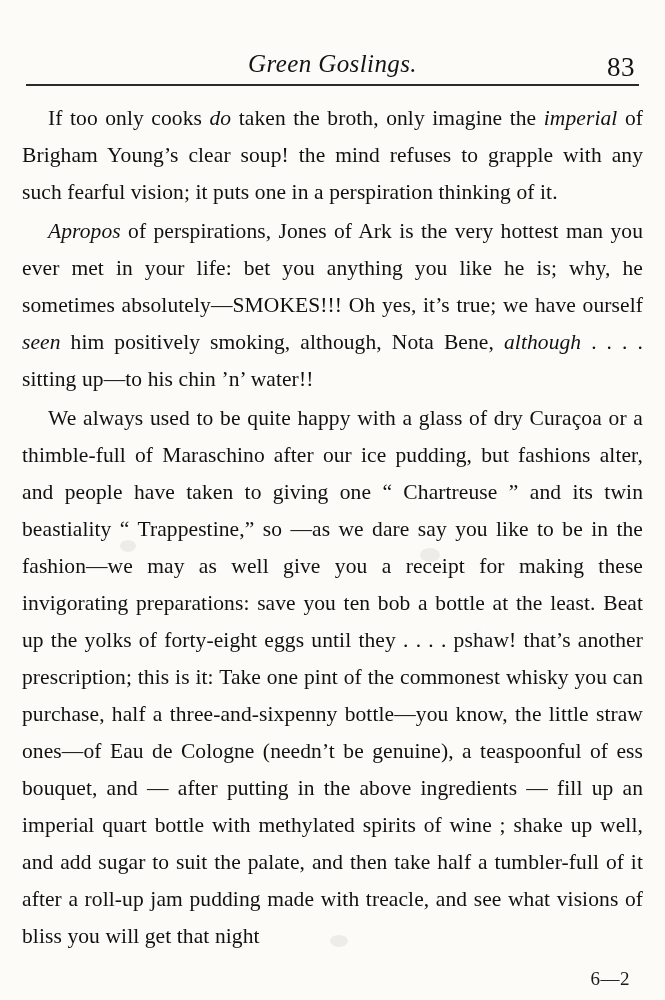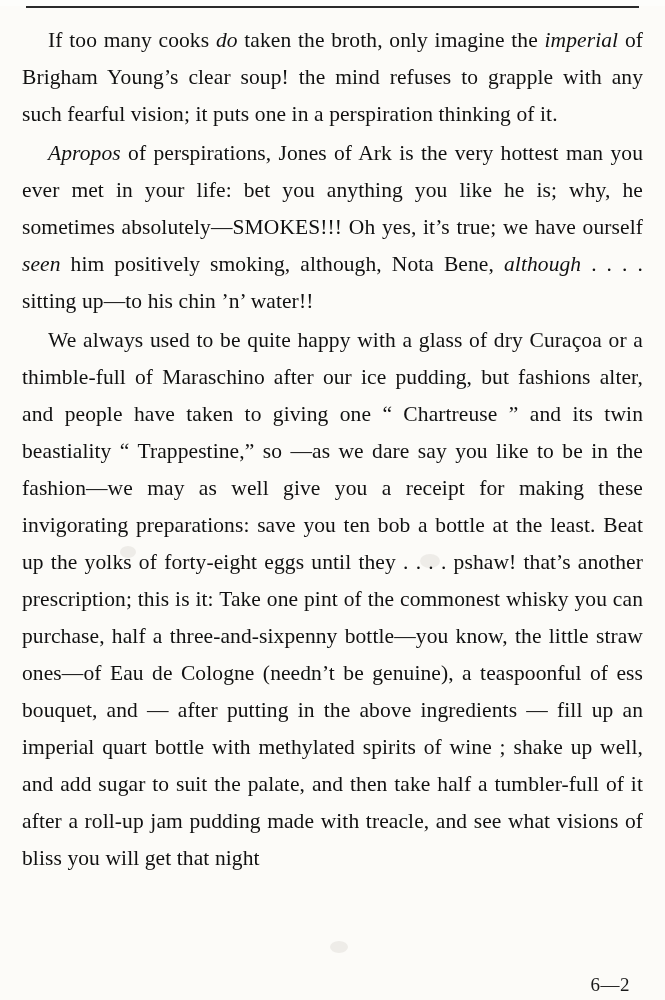--- a/index.html
+++ b/index.html
@@ -87,23 +87,27 @@
 </style>
 </head>
 <body>
 
 <div class="page">
 
   <div class="smudge" style="left:120px;top:540px;width:16px;height:12px;"></div>
   <div class="smudge" style="left:420px;top:548px;width:20px;height:14px;"></div>
   <div class="smudge" style="left:330px;top:935px;width:18px;height:12px;"></div>
 
+  <div class="header">
+    <div class="running-title">Green Goslings.</div>
+    <div class="folio">83</div>
+  </div>
 
   <div class="rule"></div>
 
   <div class="body-text" id="body-text">
-      <p><span>If too many cooks </span><span class="i">do</span><span> taken the broth, only imagine the </span><span class="i">imperial</span><span> of Brigham Young’s clear soup! the mind refuses to grapple with any such fearful vision; it puts one in a perspiration thinking of it.</span></p>
+      <p><span>If too only cooks </span><span class="i">do</span><span> taken the broth, only imagine the </span><span class="i">imperial</span><span> of Brigham Young’s clear soup! the mind refuses to grapple with any such fearful vision; it puts one in a perspiration thinking of it.</span></p>
       <p><span class="i">Apropos</span><span> of perspirations, Jones of Ark is the very hottest man you ever met in your life: bet you anything you like he is; why, he sometimes absolutely—SMOKES!!!  Oh yes, it’s true; we have ourself </span><span class="i">seen</span><span> him positively smoking, although, Nota Bene, </span><span class="i">although</span><span>  .  .  .  .  sitting up—to his chin ’n’ water!!</span></p>
       <p><span>We always used to be quite happy with a glass of dry Curaçoa or a thimble-full of Maraschino after our ice pudding, but fashions alter, and people have taken to giving one “ Chartreuse ” and its twin beastiality “ Trappestine,” so —as we dare say you like to be in the fashion—we may as well give you a receipt for making these invigorating preparations: save you ten bob a bottle at the least.  Beat up the yolks of forty-eight eggs until they  .  .  .  .  pshaw! that’s another prescription; this is it: Take one pint of the commonest whisky you can purchase, half a three-and-sixpenny bottle—you know, the little straw ones—of Eau de Cologne (needn’t be genuine), a teaspoonful of ess bouquet, and — after putting in the above ingredients — fill up an imperial quart bottle with methylated spirits of wine ; shake up well, and add sugar to suit the palate, and then take half a tumbler-full of it after a roll-up jam pudding made with treacle, and see what visions of bliss you will get that night</span></p>
     </div>
 
   <div class="signature">6—2</div>
 </div>
 
 </body></html>

